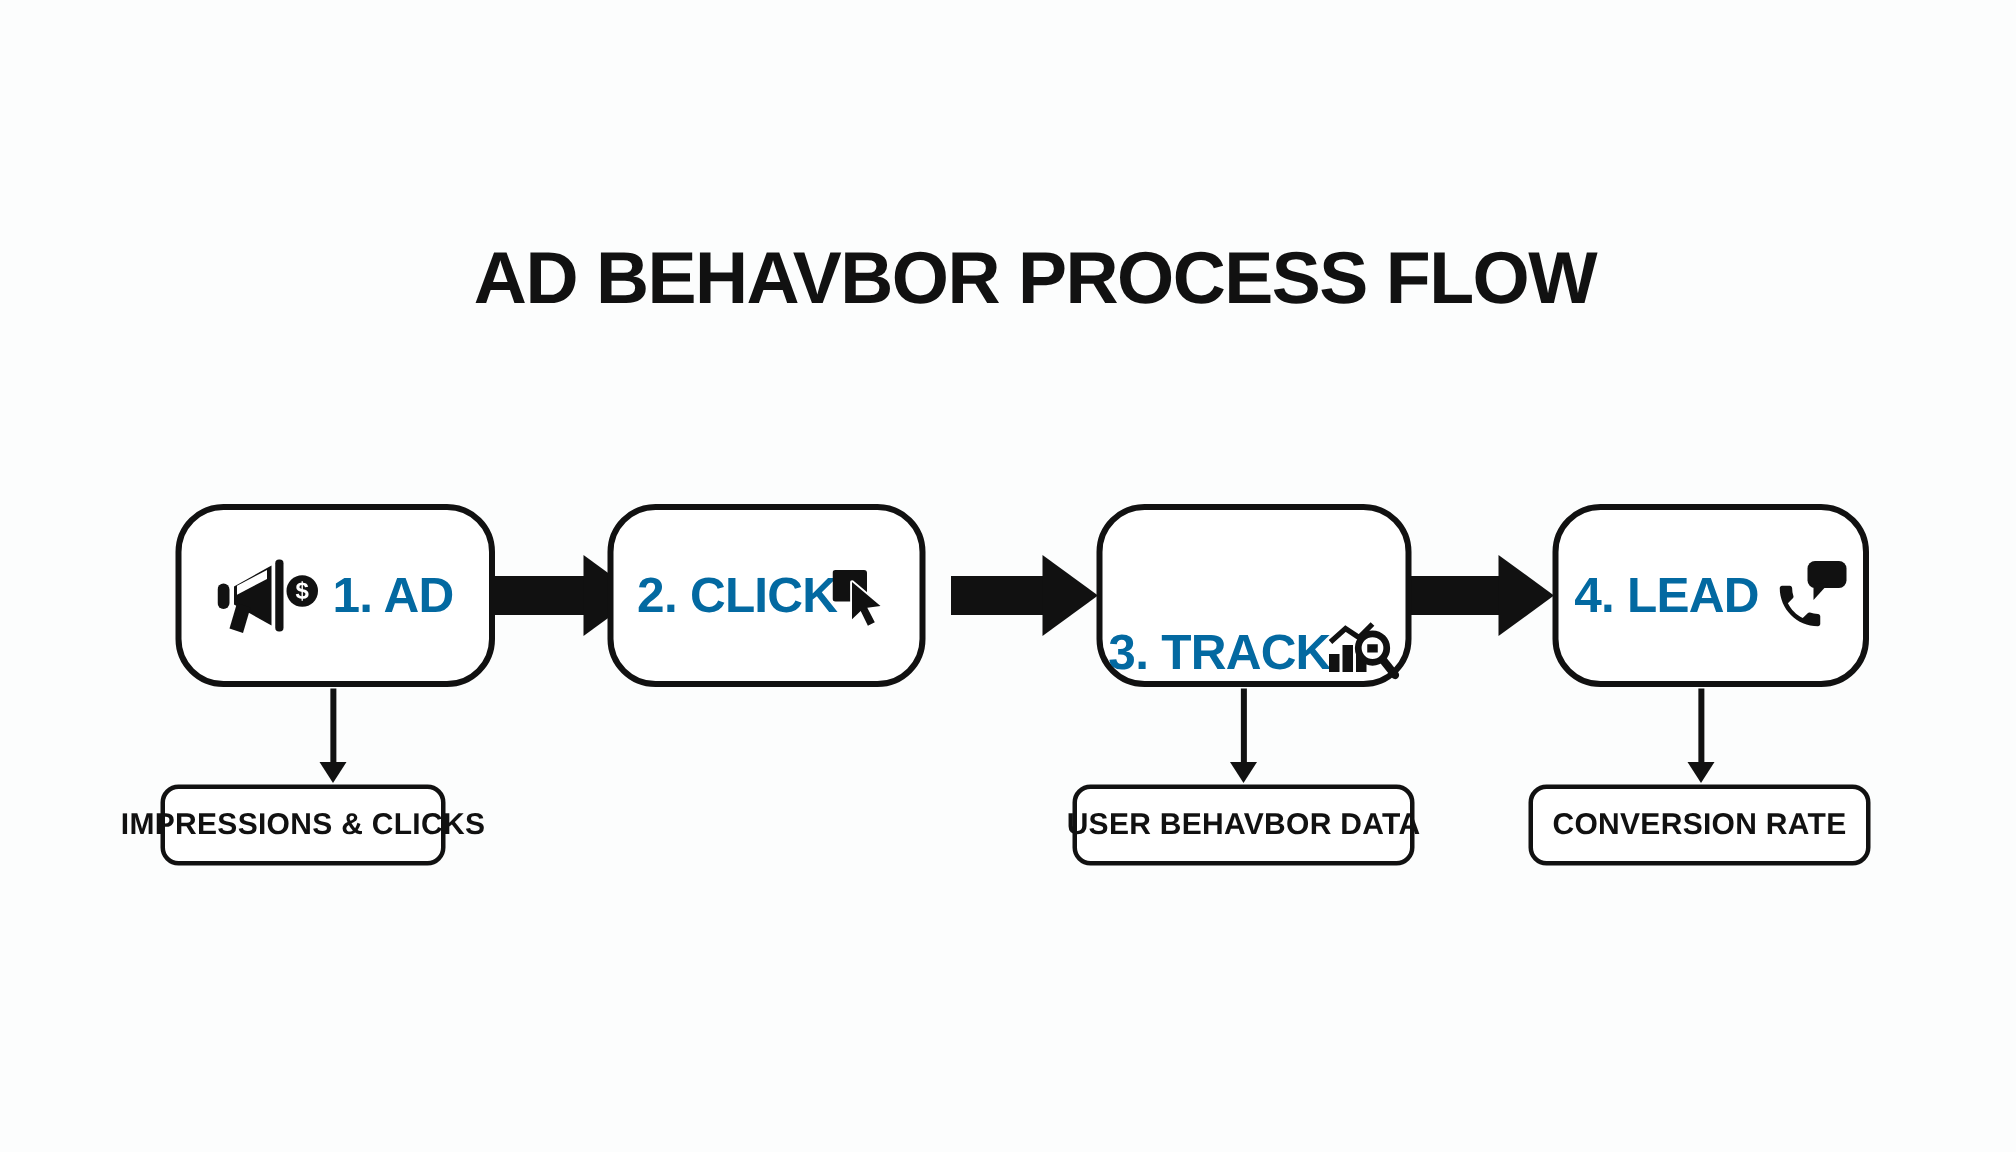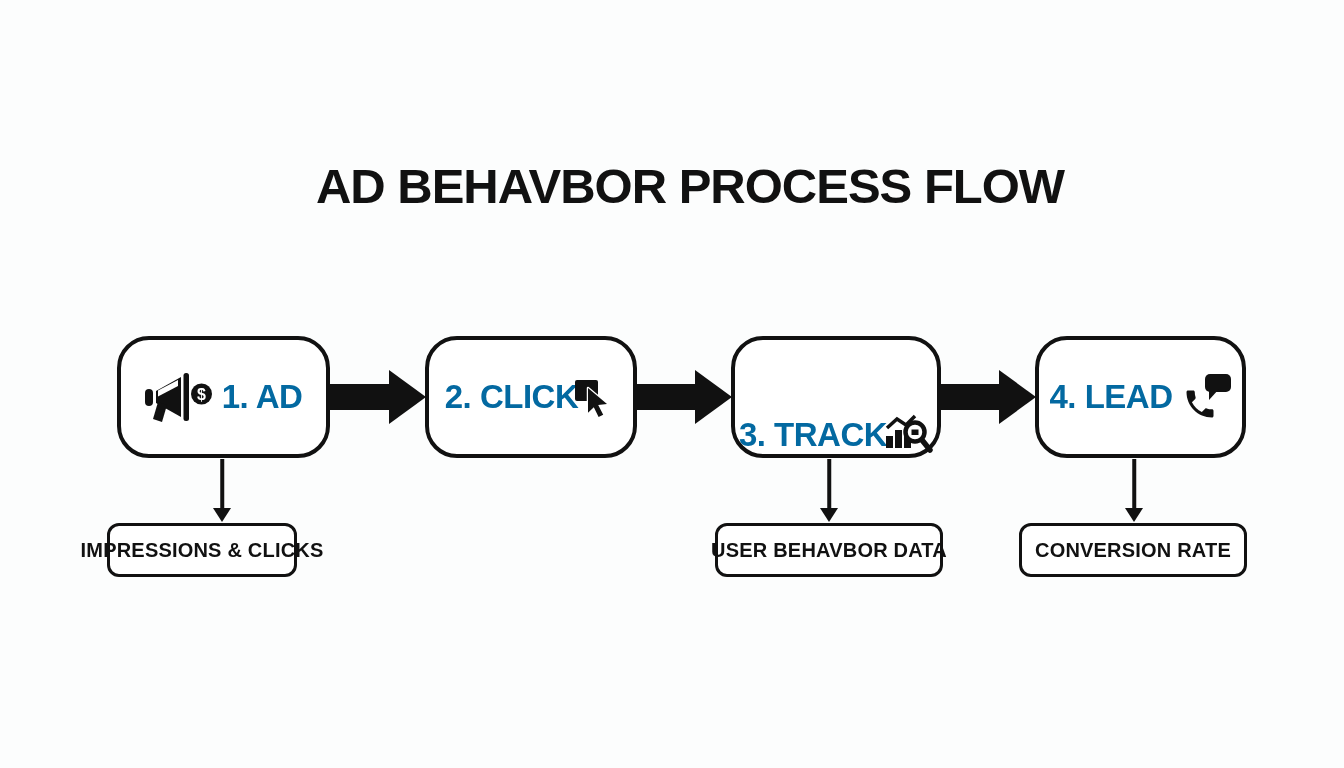--- a/index.html
+++ b/index.html
@@ -101,21 +101,21 @@
   }
   .output-label {
     font-size: 20px;
     font-weight: bold;
     letter-spacing: 0.2px;
     color: #111;
     white-space: nowrap;
   }
   
   .box-ad    { left: 117px; width: 213px; }
-  .box-click { left: 425px; width: 212px; }
+  .box-click { left: 405px; width: 212px; }
   .box-track { left: 731px; width: 210px; align-items: flex-end; }
   .box-lead  { left: 1035px; width: 211px; align-items: center; }
   .arrow-1 { left: 327px; width: 101px; }
   .arrow-2 { left: 634px; width: 100px; }
   .arrow-3 { left: 938px; width: 100px; }
   .varrow-1 { left: 222px; }
   .varrow-2 { left: 829px; }
   .varrow-3 { left: 1134px; }
   .out-1 { left: 107px; width: 190px; }
   .out-2 { left: 715px; width: 228px; }

